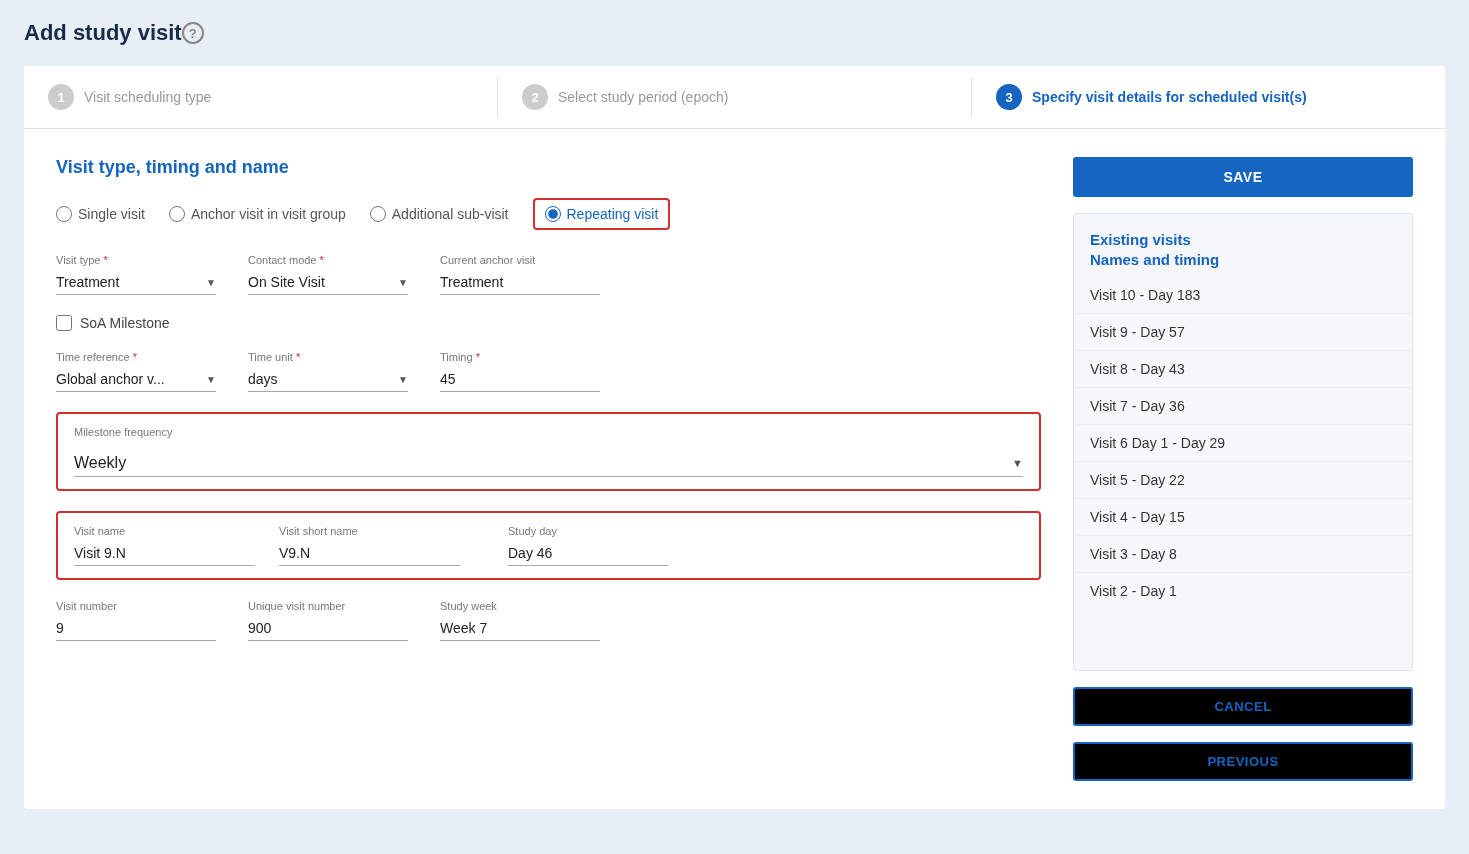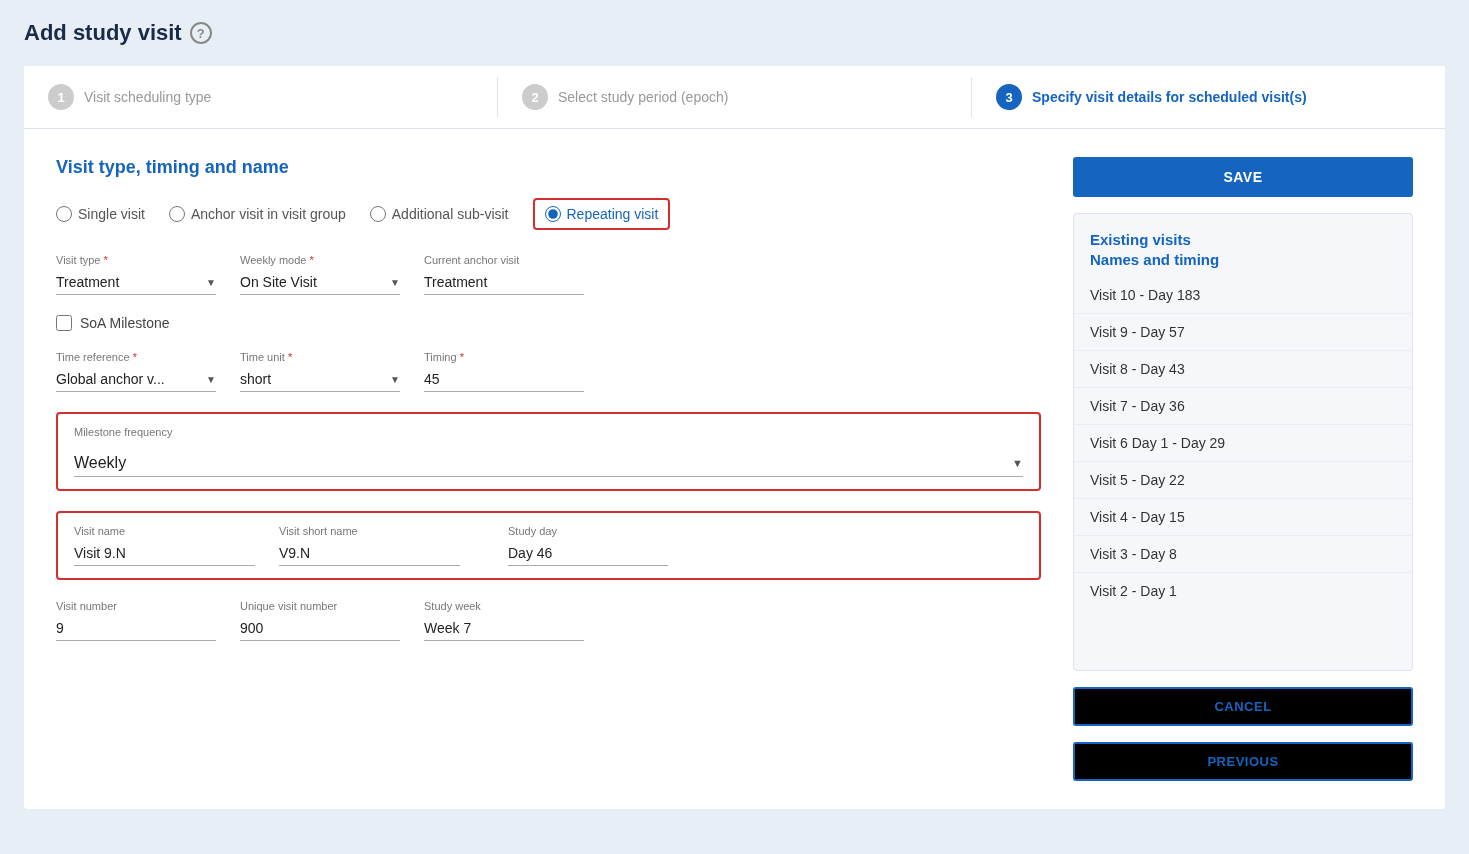--- a/index.html
+++ b/index.html
@@ -15,21 +15,20 @@
       padding: 20px 24px;
       min-height: 854px;
     }
     .page-title {
       font-size: 22px;
       font-weight: 600;
       color: #1a2b4a;
       margin-bottom: 20px;
       display: flex;
       align-items: center;
-      gap: 8px;
     }
     .help-icon {
       width: 22px; height: 22px;
       border-radius: 50%;
       border: 2px solid #888;
       display: inline-flex; align-items: center; justify-content: center;
       font-size: 13px; color: #888; font-weight: bold; cursor: pointer;
     }
     
     .stepper {
@@ -78,21 +77,21 @@
     }
     .radio-option input[type="radio"] { accent-color: #1565c0; width: 16px; height: 16px; cursor: pointer; }
     .radio-option.selected { color: #1565c0; }
     
     .radio-highlighted {
       border: 2px solid #d32f2f;
       border-radius: 4px;
       padding: 6px 10px;
     }
     
-    .form-row { display: flex; gap: 24px; margin-bottom: 20px; align-items: flex-end; flex-wrap: wrap; }
+    .form-row { display: flex; gap: 32px; margin-bottom: 20px; align-items: flex-end; flex-wrap: wrap; }
     .form-field { display: flex; flex-direction: column; min-width: 140px; }
     .form-field label {
       font-size: 11px; color: #777; margin-bottom: 4px;
     }
     .form-field label .required { color: #d32f2f; }
     .form-field .field-value {
       font-size: 14px; color: #222; border-bottom: 1px solid #aaa;
       padding: 4px 0; display: flex; align-items: center; justify-content: space-between;
       min-width: 160px;
     }
@@ -219,21 +218,21 @@
             <span>Visit type</span>
             <span class="required"> *</span>
           </label>
           <div class="field-value">
             <span>Treatment</span>
             <span class="dropdown-arrow">▼</span>
           </div>
         </div>
         <div class="form-field">
           <label>
-            <span>Weekly mode</span>
+            <span>Contact mode</span>
             <span class="required"> *</span>
           </label>
           <div class="field-value">
             <span>On Site Visit</span>
             <span class="dropdown-arrow">▼</span>
           </div>
         </div>
         <div class="form-field">
           <label>Current anchor visit</label>
           <div class="field-value">
@@ -257,21 +256,21 @@
             <span>Global anchor v...</span>
             <span class="dropdown-arrow">▼</span>
           </div>
         </div>
         <div class="form-field">
           <label>
             <span>Time unit</span>
             <span class="required"> *</span>
           </label>
           <div class="field-value">
-            <span>short</span>
+            <span>days</span>
             <span class="dropdown-arrow">▼</span>
           </div>
         </div>
         <div class="form-field">
           <label>
             <span>Timing</span>
             <span class="required"> *</span>
           </label>
           <div class="field-value">
             <span>45</span>

